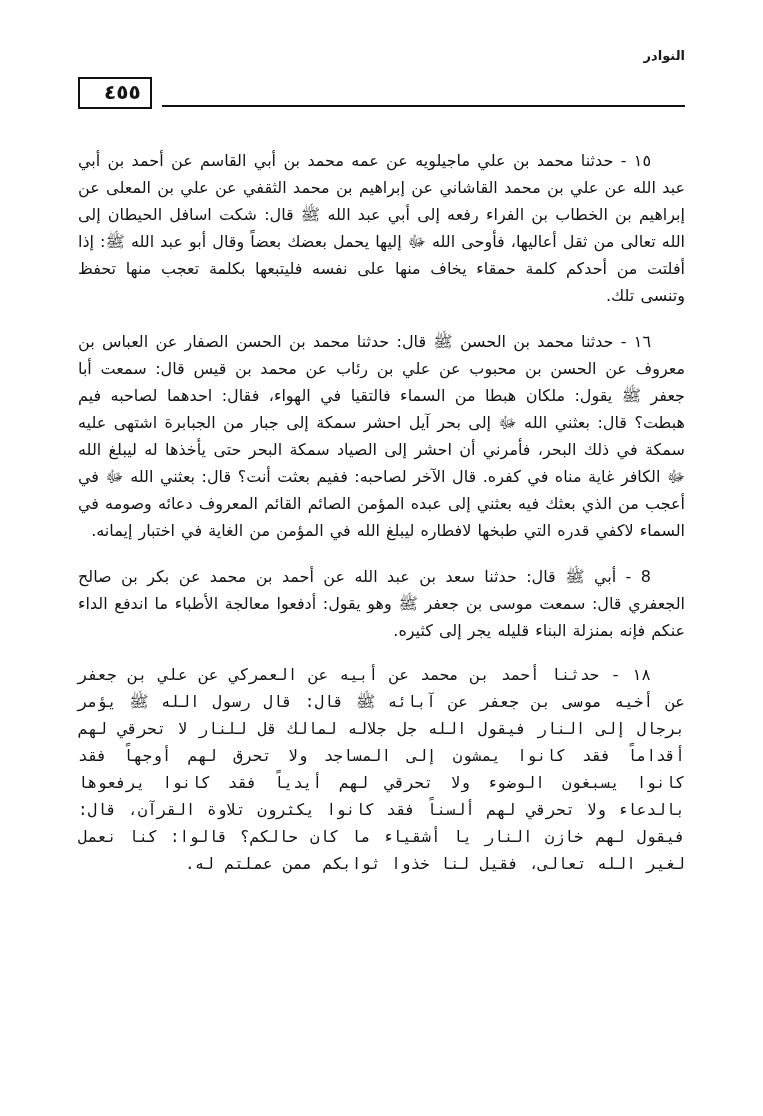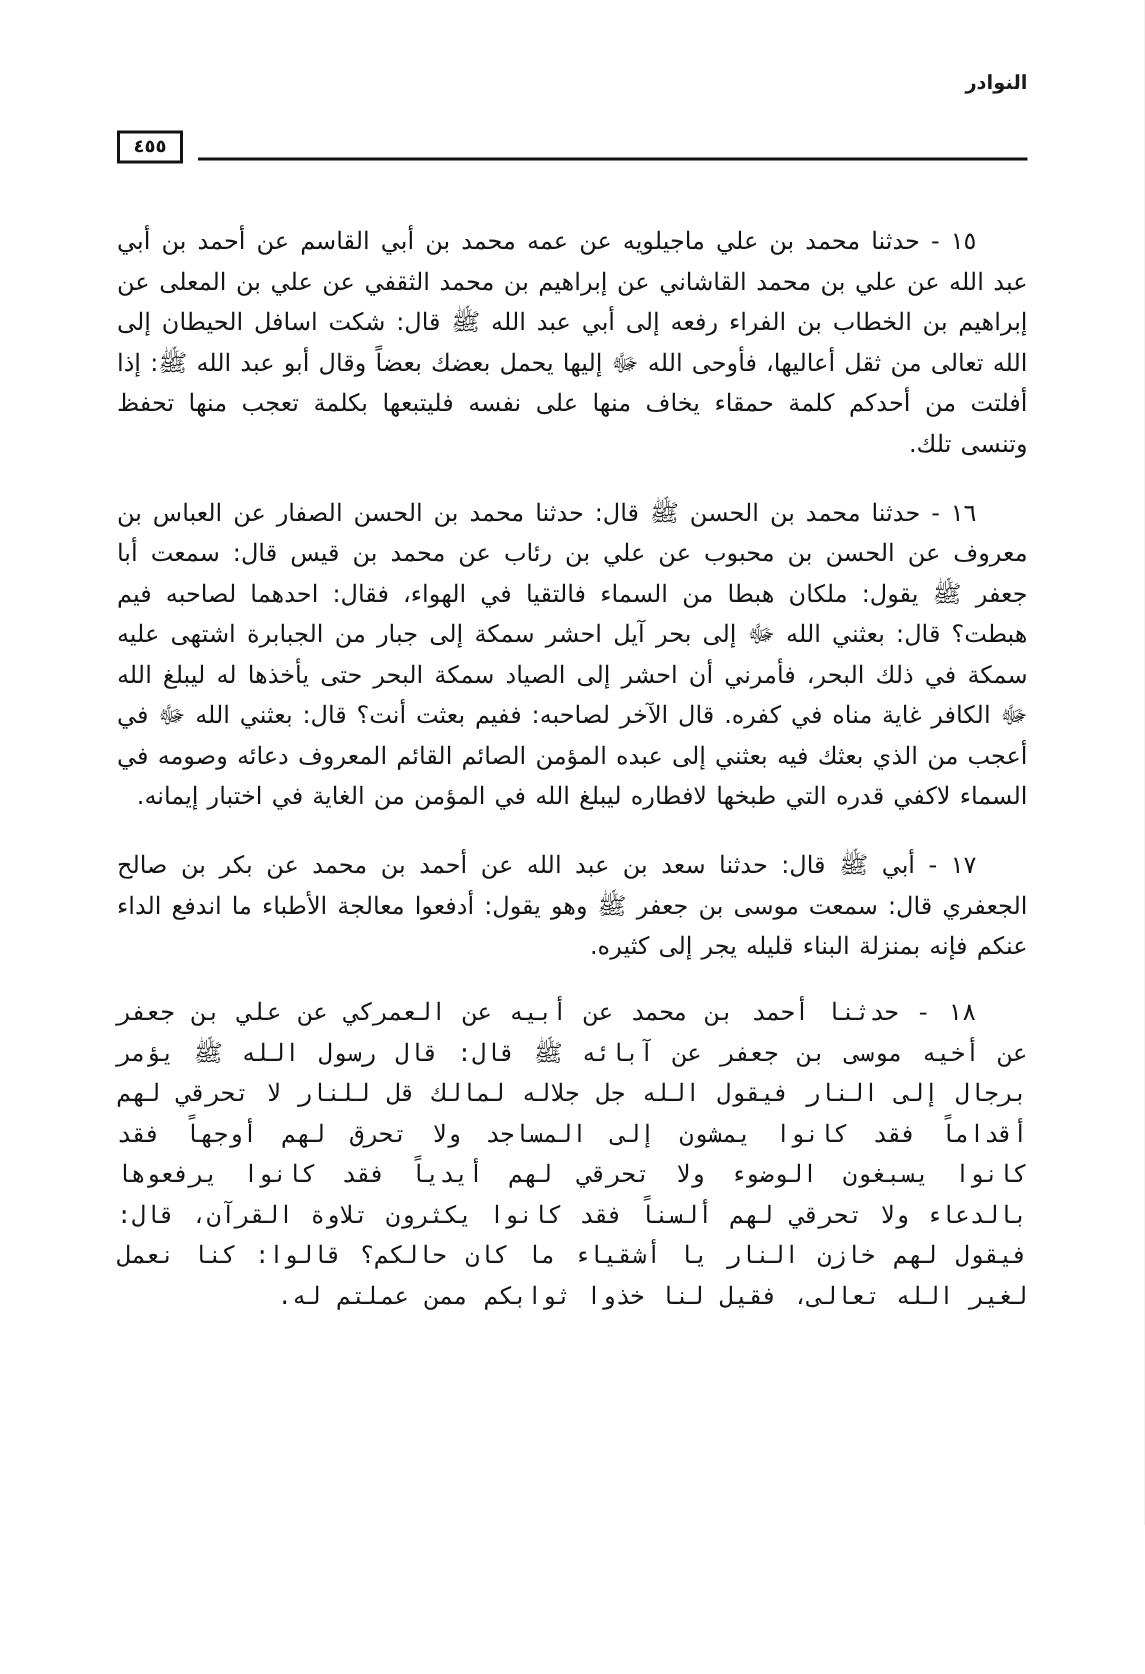--- a/index.html
+++ b/index.html
@@ -40,22 +40,22 @@
     margin-bottom: 4px;
     color: #1a1a1a;
   }
   .rule {
     width: 100%;
     height: 0;
     border-bottom: 2.5px solid #111;
   }
   .page-number-box {
     border: 2px solid #111;
-    padding: 1px 9px 3px 9px;
-    font-size: 12px;
+    padding: 1px 9px 3px 24px;
+    font-size: 20px;
     font-weight: bold;
     line-height: 1.2;
     margin-inline-start: 10px; 
     margin-bottom: -2px;
     background: #fff;
   }
   
   .content {
     margin-top: 40px;
     direction: rtl;
@@ -84,17 +84,17 @@
       <div class="rule"></div>
     </div>
     <div class="page-number-box">
       <span>٤٥٥</span>
     </div>
   </div>
 
   <div class="content">
     <p>١٥ - حدثنا محمد بن علي ماجيلويه عن عمه محمد بن أبي القاسم عن أحمد بن أبي عبد الله عن علي بن محمد القاشاني عن إبراهيم بن محمد الثقفي عن علي بن المعلى عن إبراهيم بن الخطاب بن الفراء رفعه إلى أبي عبد الله ﷺ قال: شكت اسافل الحيطان إلى الله تعالى من ثقل أعاليها، فأوحى الله ﷻ إليها يحمل بعضك بعضاً وقال أبو عبد الله ﷺ: إذا أفلتت من أحدكم كلمة حمقاء يخاف منها على نفسه فليتبعها بكلمة تعجب منها تحفظ وتنسى تلك.</p>
     <p>١٦ - حدثنا محمد بن الحسن ﷺ قال: حدثنا محمد بن الحسن الصفار عن العباس بن معروف عن الحسن بن محبوب عن علي بن رئاب عن محمد بن قيس قال: سمعت أبا جعفر ﷺ يقول: ملكان هبطا من السماء فالتقيا في الهواء، فقال: احدهما لصاحبه فيم هبطت؟ قال: بعثني الله ﷻ إلى بحر آيل احشر سمكة إلى جبار من الجبابرة اشتهى عليه سمكة في ذلك البحر، فأمرني أن احشر إلى الصياد سمكة البحر حتى يأخذها له ليبلغ الله ﷻ الكافر غاية مناه في كفره. قال الآخر لصاحبه: ففيم بعثت أنت؟ قال: بعثني الله ﷻ في أعجب من الذي بعثك فيه بعثني إلى عبده المؤمن الصائم القائم المعروف دعائه وصومه في السماء لاكفي قدره التي طبخها لافطاره ليبلغ الله في المؤمن من الغاية في اختبار إيمانه.</p>
-    <p>١٧ - أبي ﷺ قال: حدثنا سعد بن عبد الله عن أحمد بن محمد عن بكر بن صالح الجعفري قال: سمعت موسى بن جعفر ﷺ وهو يقول: أدفعوا معالجة الأطباء ما اندفع الداء عنكم فإنه بمنزلة البناء قليله يجر إلى كثيره.</p>
+    <p>8 - أبي ﷺ قال: حدثنا سعد بن عبد الله عن أحمد بن محمد عن بكر بن صالح الجعفري قال: سمعت موسى بن جعفر ﷺ وهو يقول: أدفعوا معالجة الأطباء ما اندفع الداء عنكم فإنه بمنزلة البناء قليله يجر إلى كثيره.</p>
     <p>١٨ - حدثنا أحمد بن محمد عن أبيه عن العمركي عن علي بن جعفر عن أخيه موسى بن جعفر عن آبائه ﷺ قال: قال رسول الله ﷺ يؤمر برجال إلى النار فيقول الله جل جلاله لمالك قل للنار لا تحرقي لهم أقداماً فقد كانوا يمشون إلى المساجد ولا تحرق لهم أوجهاً فقد كانوا يسبغون الوضوء ولا تحرقي لهم أيدياً فقد كانوا يرفعوها بالدعاء ولا تحرقي لهم ألسناً فقد كانوا يكثرون تلاوة القرآن، قال: فيقول لهم خازن النار يا أشقياء ما كان حالكم؟ قالوا: كنا نعمل لغير الله تعالى، فقيل لنا خذوا ثوابكم ممن عملتم له.</p>
   </div>
 
 </div>
 
 </body></html>

